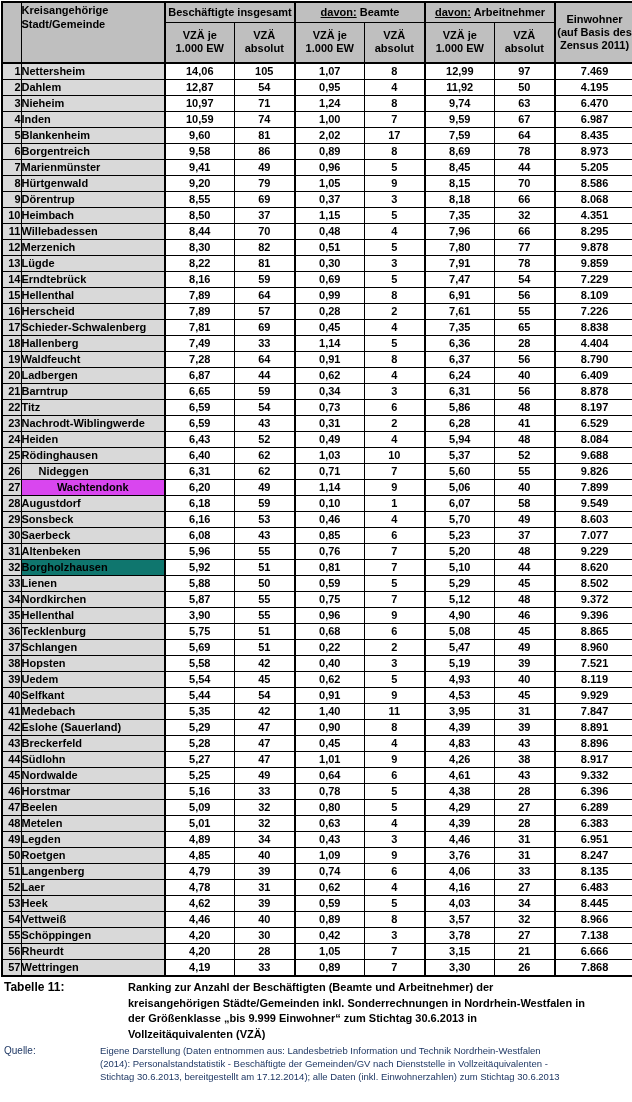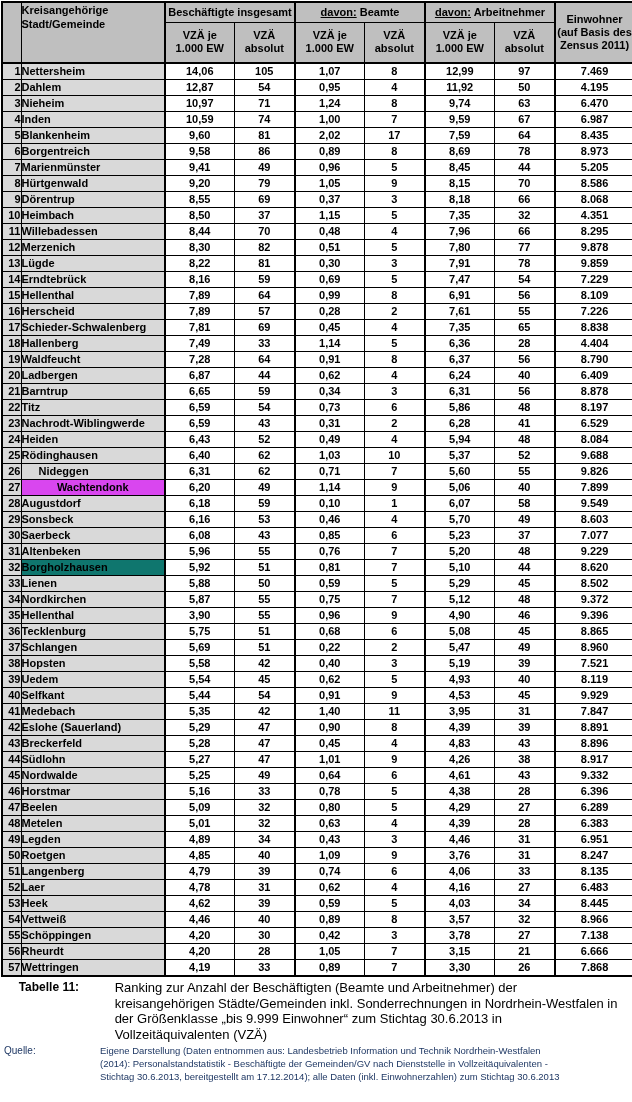--- a/index.html
+++ b/index.html
@@ -45,28 +45,28 @@
 
   .thick-r { border-right-width: 2px !important; }
   thead tr.sub-row th, thead th.span2 { border-bottom: 2px solid #000; }
 
   tbody td { height: 15.6px; line-height: 15px; }
   td.rank { background: #d9d9d9; text-align: right; padding-right: 2px; }
   td.name { background: #d9d9d9; text-align: left; padding-left: 3px; white-space: nowrap; }
   td.num  { background: #ffffff; text-align: center; }
 
   .caption-area { margin-top: 3px; padding-left: 4px; }
-  .caption-row { display: flex; align-items: flex-start; justify-content: center; }
+  .caption-row { display: flex; align-items: flex-start; }
   .caption-label {
     width: 96px; flex: 0 0 96px;
     font-size: 12px; font-weight: bold; line-height: 15px;
   }
   .caption-text {
-    font-size: 13px; font-weight: normal;
-    line-height: 15.5px; white-space: pre;
+    font-size: 11px; font-weight: bold;
+    line-height: 15.5px; white-space: pre; margin-left: 28px;
   }
   .source-row { display: flex; align-items: flex-start; margin-top: 2px; }
   .source-label {
     width: 96px; flex: 0 0 96px;
     font-size: 10px; line-height: 13px;
   }
   .source-text {
     font-size: 9.5px; line-height: 13px; white-space: pre;
   }
 </style>

